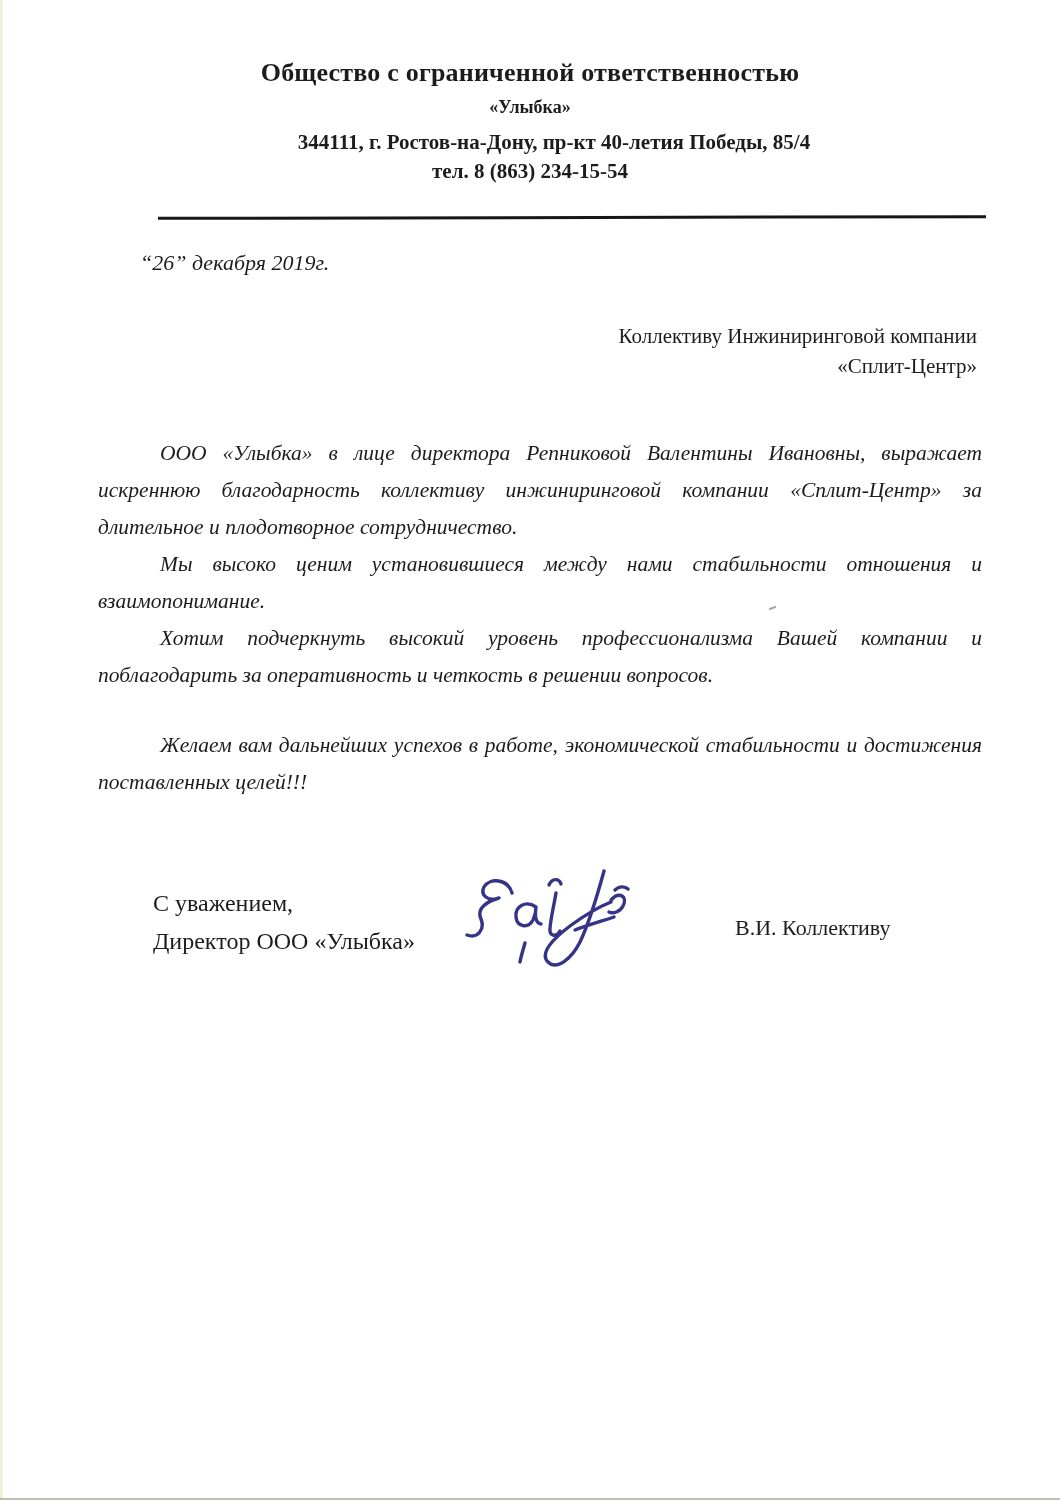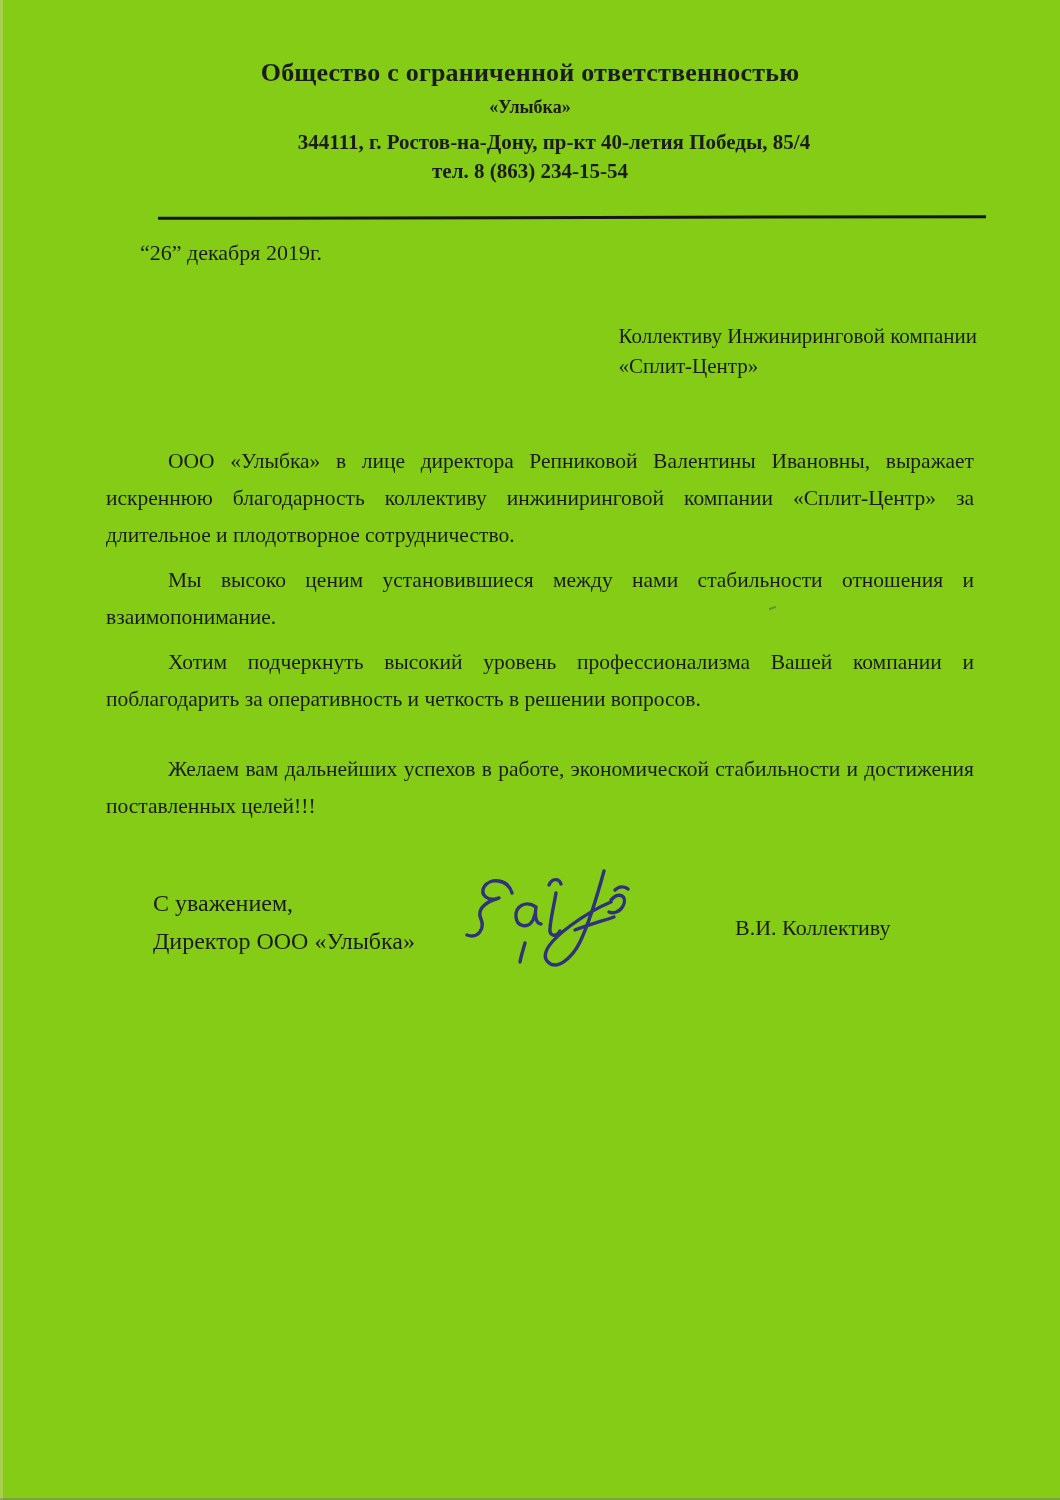--- a/index.html
+++ b/index.html
@@ -5,21 +5,21 @@
   html, body {
     margin: 0;
     padding: 0;
     background: #e8e8e8;
   }
   .page {
     position: relative;
     width: 1060px;
     height: 1500px;
     margin: 0 auto;
-    background: #84cc16;
+    background: #ffffff;
     overflow: hidden;
     font-family: "Liberation Serif", "DejaVu Serif", serif;
     color: #1c1c1c;
   }
   
   .edge-left {
     position: absolute;
     left: 0; top: 0;
     width: 3px; height: 100%;
     background: rgba(225, 214, 160, 0.40);
@@ -50,47 +50,49 @@
     top: 216px;
     left: 158px;
     width: 828px;
     height: 3px;
     background: #161616;
     transform: rotate(-0.12deg);
   }
 
   .date-line {
     position: absolute;
-    top: 239px;
+    top: 249px;
     left: 140px;
     font-size: 22px;
     line-height: 28px;
+    font-style: italic;
   }
 
   .recipient {
     position: absolute;
     top: 321px;
     right: 83px;
-    text-align: left;
+    text-align: right;
     font-size: 21px;
     line-height: 30px;
   }
 
   .letter-body {
     position: absolute;
     top: 435px;
     left: 98px;
     width: 884px;
     font-size: 21.5px;
     line-height: 37px;
     text-align: justify;
   }
   .letter-body p {
-    margin: 8px;
+    margin: 0;
     text-indent: 62px;
+    font-style: italic;
   }
   .letter-body p.gap-above {
     margin-top: 33px;
   }
 
   .closing {
     position: absolute;
     top: 884px;
     left: 153px;
     font-size: 24px;

